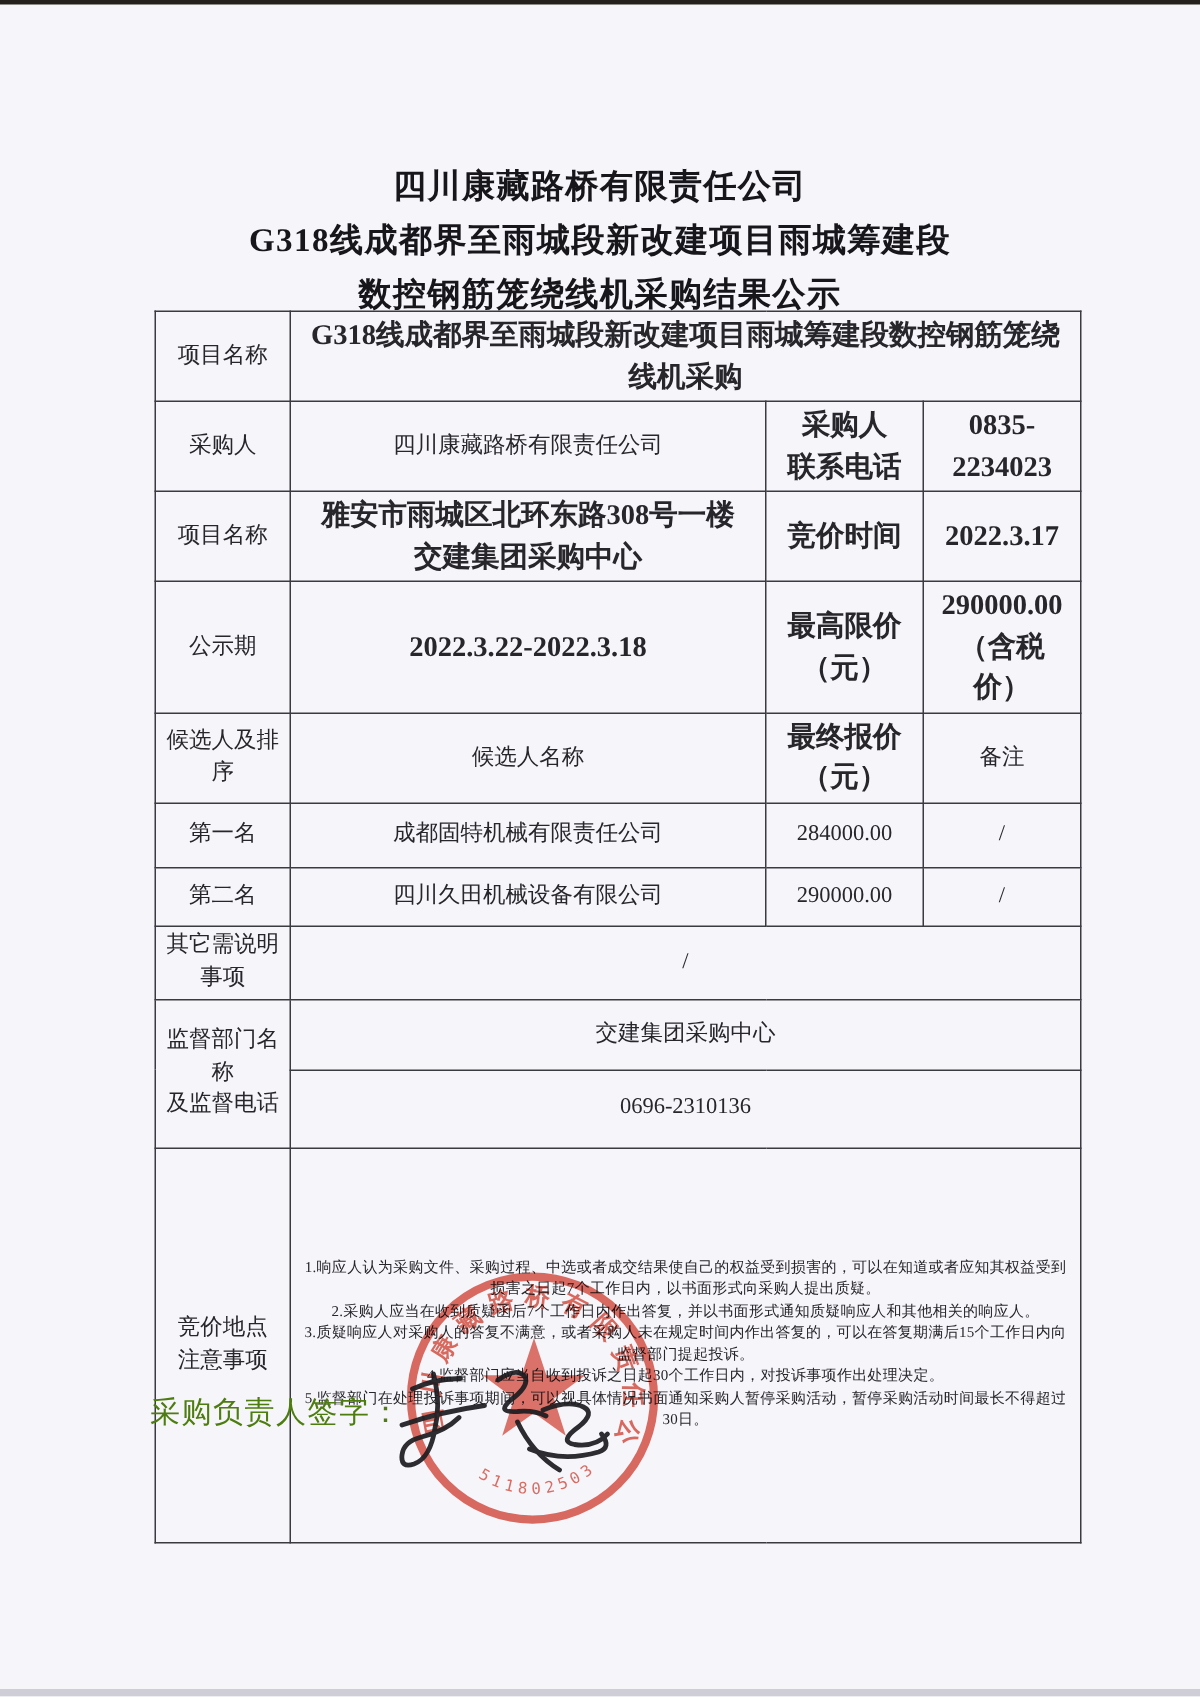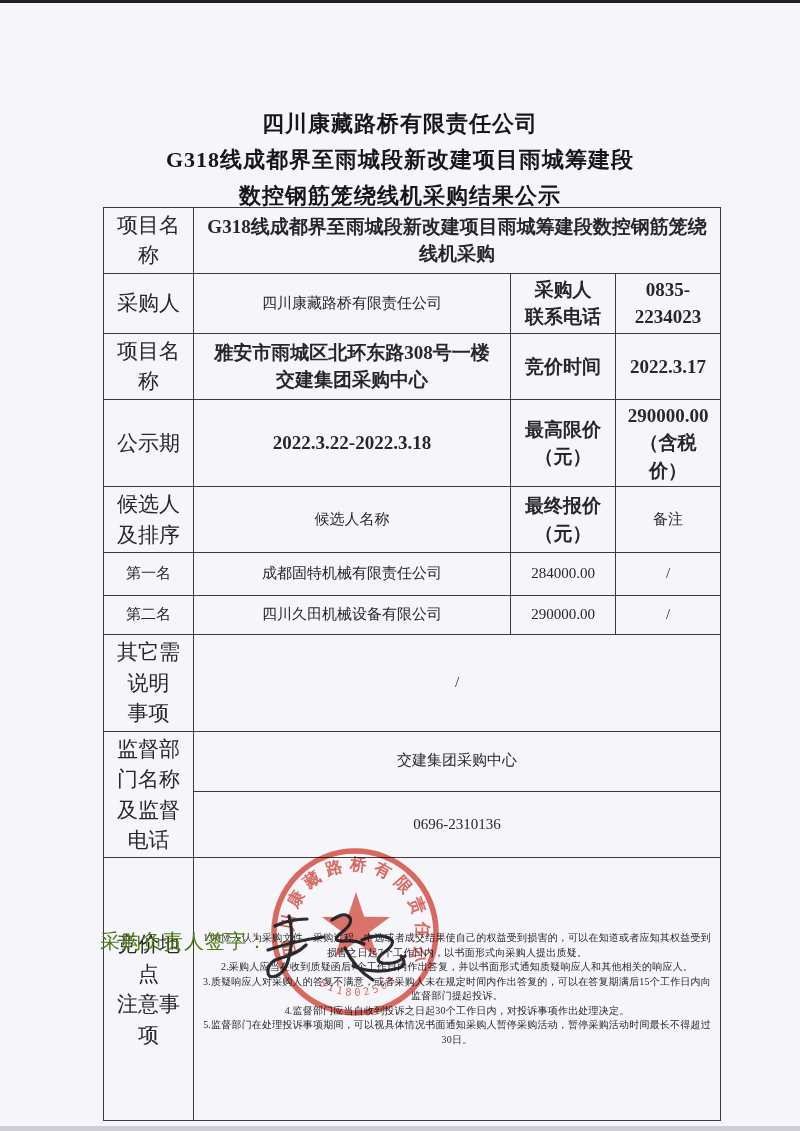--- a/index.html
+++ b/index.html
@@ -22,21 +22,21 @@
     position:absolute;left:103px;top:207px;width:617px;
     border-collapse:collapse;table-layout:fixed;
     font-size:15px;color:#26262b;
   }
   table.doc td{
     border:1.6px solid #3a3a41;
     text-align:center;vertical-align:middle;
     padding:2px 6px;white-space:pre-line;line-height:1.45;
     overflow:hidden;
   }
-  td.lbl{font-size:21px;}
+  td.lbl{font-size:15px;}
   td.small{font-size:19px;font-weight:bold;}
   td.left{text-align:left;padding-left:12px;}
   td.longtext{
     text-align:left;vertical-align:middle;padding:10px 12px;
     font-size:10px;line-height:1.78;letter-spacing:.2px;
   }
 
   .sign-row{
     position:absolute;left:100px;top:928px;font-size:20px;color:#4d7c0f;letter-spacing:1px;
   }

